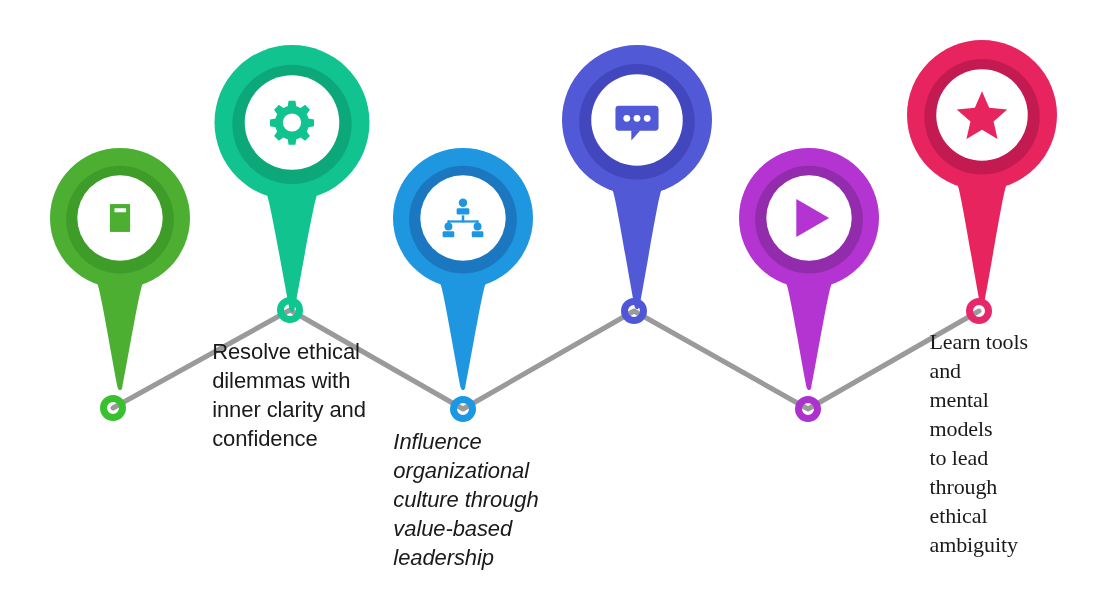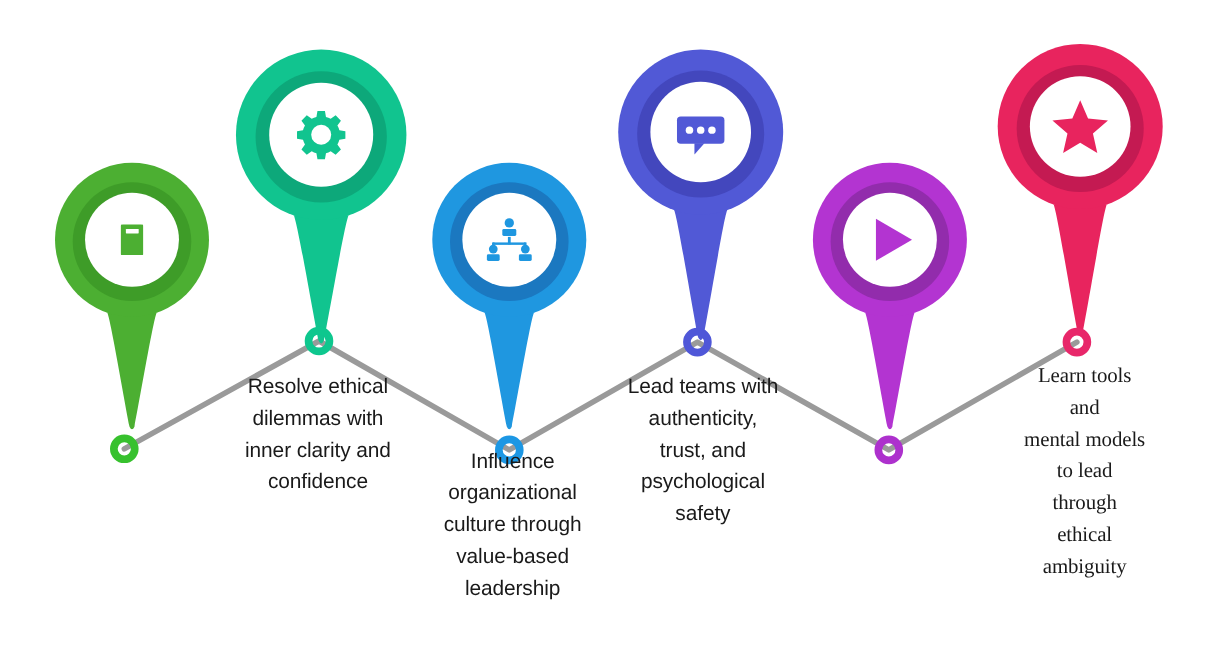--- a/index.html
+++ b/index.html
@@ -44,23 +44,22 @@
   }
   .node-ring {
     position: absolute;
     border-radius: 50%;
     background: transparent;
     box-sizing: border-box;
     transform: translate(-50%, -50%);
   }
   .caption {
     position: absolute;
-    text-align: center;
     color: #1a1a1a;
-    font-size: 19px;
+    font-size: 22px;
     line-height: 29px;
     letter-spacing: -0.1px;
     transform: translateX(-50%);
     white-space: pre-line;
     font-family: "Liberation Sans", sans-serif;
   }
 </style>
 </head>
 <body>
 
@@ -122,21 +121,21 @@
             <rect x="20.4" y="54.5" width="4.2" height="9"></rect>
             <rect x="75.4" y="54.5" width="4.2" height="9"></rect>
             <circle cx="22.5" cy="66" r="7.5"></circle>
             <rect x="11.5" y="75" width="22" height="11.5" rx="2.5"></rect>
             <circle cx="77.5" cy="66" r="7.5"></circle>
             <rect x="66.5" y="75" width="22" height="11.5" rx="2.5"></rect>
     </g>
   </svg>
       </div>
       <div class="node-ring" style="left: 463px; top: 409px; width: 26px; height: 26px; border: 7.5px solid rgb(28, 151, 228);"></div>
-      <div class="caption" style="left: 466px; top: 405px;">Influence
+      <div class="caption" style="left: 466px; top: 427px; font-style: italic;">Influence
 organizational
 culture through
 value-based
 leadership</div>
       <div class="pin" style="left: 637px; top: 45px; width: 150px; height: 265px;">
   <svg class="pin-svg" width="150" height="265" viewBox="0 0 100 176.66666666666666">
     <g>
       <path d="M 33.5 97.19904660054057 C 34.5 92.5, 43.8 150.66666666666666, 48.4 174.46666666666667 Q 50 177.86666666666665, 51.6 174.46666666666667 C 56.2 150.66666666666666, 65.5 92.5, 66.5 97.19904660054057 Z" fill="#5159d6"></path>
     </g>
     <circle cx="50" cy="50" r="50" fill="#5159d6"></circle>
@@ -145,25 +144,20 @@
     <g transform="translate(31.09 31.09) scale(0.3782)" fill="#5159d6">
       <rect x="12" y="25" width="76" height="44" rx="6"></rect>
             <path d="M40 68 l0 18 l16-18 z"></path>
             <circle cx="32" cy="47" r="6" fill="#ffffff"></circle>
             <circle cx="50" cy="47" r="6" fill="#ffffff"></circle>
             <circle cx="68" cy="47" r="6" fill="#ffffff"></circle>
     </g>
   </svg>
       </div>
       <div class="node-ring" style="left: 634px; top: 311px; width: 26px; height: 26px; border: 7.5px solid rgb(79, 87, 216);"></div>
-      <div class="caption" style="left: 639px; top: 337px;">Lead teams with
-authenticity,
-trust, and
-psychological
-safety</div>
       <div class="pin" style="left: 809px; top: 148px; width: 140px; height: 243px;">
   <svg class="pin-svg" width="140" height="243" viewBox="0 0 100 173.57142857142858">
     <g>
       <path d="M 33.5 97.19904660054057 C 34.5 92.5, 43.8 147.57142857142858, 48.4 171.3714285714286 Q 50 174.77142857142857, 51.6 171.3714285714286 C 56.2 147.57142857142858, 65.5 92.5, 66.5 97.19904660054057 Z" fill="#b334d1"></path>
     </g>
     <circle cx="50" cy="50" r="50" fill="#b334d1"></circle>
     <circle cx="50" cy="51.2" r="38.5" fill="#922cac"></circle>
     <circle cx="50" cy="50" r="30.5" fill="#ffffff"></circle>
     <g transform="translate(31.09 31.09) scale(0.3782)" fill="#b334d1">
       <path d="M26 14 L88 50 L26 86 Z"></path>

